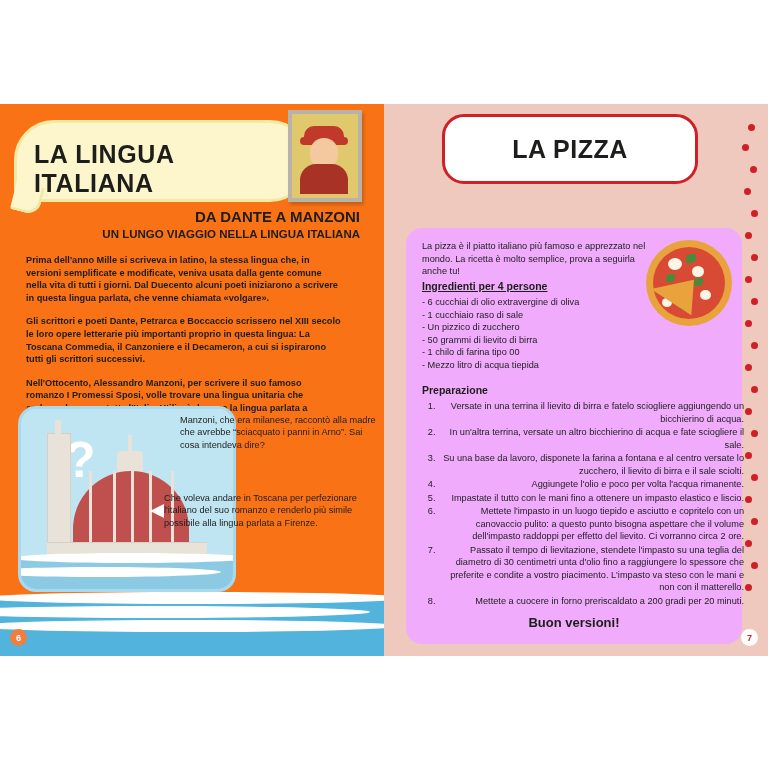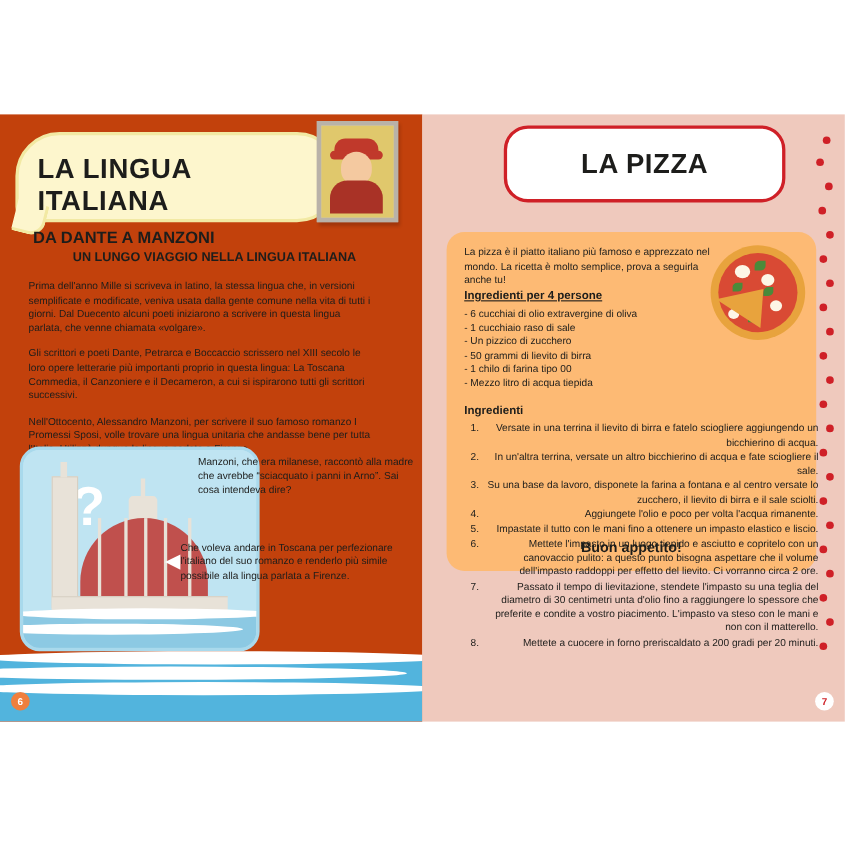--- a/index.html
+++ b/index.html
@@ -19,21 +19,21 @@
     top: 104px;
     width: 768px;
     height: 552px;
     display: flex;
   }
   
   .page-left {
     position: relative;
     width: 384px;
     height: 552px;
-    background: #c2410c;
+    background: #f97316;
     overflow: hidden;
   }
   .title-blob {
     position: absolute;
     left: 14px;
     top: 16px;
     width: 290px;
     height: 76px;
     background: #fdf6cd;
     border: 3px solid #f2e9a3;
@@ -106,46 +106,46 @@
     left: 8px; top: 50px;
     width: 48px; height: 30px;
     background: #a93226;
     border-radius: 16px 16px 0 0;
   }
   .sub-h2 {
     position: absolute;
     left: 30px;
     top: 104px;
     width: 330px;
-    text-align: left;
+    text-align: right;
     font-size: 15px;
     font-weight: bold;
     color: #1d1d1b;
   }
   .sub-h3 {
     position: absolute;
     left: 30px;
     top: 124px;
     width: 330px;
-    text-align: center;
+    text-align: right;
     font-size: 11.5px;
     font-weight: bold;
     color: #1d1d1b;
   }
   .body-col {
     position: absolute;
     left: 26px;
     top: 150px;
     width: 318px;
     font-size: 9.2px;
     line-height: 12.6px;
     color: #1d1d1b;
     text-align: left;
   }
-  .body-col p { margin: 0 2px 11px 0; }
+  .body-col p { margin: 0 2px 11px 0; font-weight: bold; }
   
   .duomo-panel {
     position: absolute;
     left: 18px;
     top: 302px;
     width: 212px;
     height: 180px;
     background: #bfe4f2;
     border: 3px solid #a9d9ec;
     border-radius: 18px;
@@ -288,21 +288,21 @@
   
   .page-right {
     position: relative;
     width: 384px;
     height: 552px;
     background: #efc9bd;
     overflow: hidden;
   }
   .pizza-title-box {
     position: absolute;
-    left: 74px;
+    left: 58px;
     top: 10px;
     width: 250px;
     height: 64px;
     background: #ffffff;
     border: 3px solid #cf2027;
     border-radius: 22px;
     display: flex;
     align-items: center;
     justify-content: center;
   }
@@ -318,24 +318,24 @@
     top: 84px;
     width: 290px;
     text-align: center;
     font-size: 11.5px;
     font-weight: bold;
     color: #1d1d1b;
   }
   .recipe-card {
     position: absolute;
     left: 22px;
-    top: 107px;
+    top: 124px;
     width: 336px;
-    height: 308px;
-    background: #fdba74;
+    height: 416px;
+    background: #f0abfc;
     border-radius: 16px;
   }
   .recipe-intro {
     position: absolute;
     left: 16px;
     top: 12px;
     width: 230px;
     font-size: 9.2px;
     line-height: 12.5px;
     color: #1d1d1b;
@@ -563,30 +563,30 @@
       <div class="sec-head" style="top:52px;text-decoration:underline;">Ingredienti per 4 persone</div>
       <div class="ingredients">
         <div>- 6 cucchiai di olio extravergine di oliva</div>
         <div>- 1 cucchiaio raso di sale</div>
         <div>- Un pizzico di zucchero</div>
         <div>- 50 grammi di lievito di birra</div>
         <div>- 1 chilo di farina tipo 00</div>
         <div>- Mezzo litro di acqua tiepida</div>
       </div>
 
-      <div class="sec-head" style="top:156px;">Ingredienti</div>
+      <div class="sec-head" style="top:156px;">Preparazione</div>
       <ol class="prep-list">
         <li>Versate in una terrina il lievito di birra e fatelo sciogliere aggiungendo un bicchierino di acqua.</li>
         <li>In un'altra terrina, versate un altro bicchierino di acqua e fate sciogliere il sale.</li>
         <li>Su una base da lavoro, disponete la farina a fontana e al centro versate lo zucchero, il lievito di birra e il sale sciolti.</li>
         <li>Aggiungete l'olio e poco per volta l'acqua rimanente.</li>
         <li>Impastate il tutto con le mani fino a ottenere un impasto elastico e liscio.</li>
         <li>Mettete l'impasto in un luogo tiepido e asciutto e copritelo con un canovaccio pulito: a questo punto bisogna aspettare che il volume dell'impasto raddoppi per effetto del lievito. Ci vorranno circa 2 ore.</li>
         <li>Passato il tempo di lievitazione, stendete l'impasto su una teglia del diametro di 30 centimetri unta d'olio fino a raggiungere lo spessore che preferite e condite a vostro piacimento. L'impasto va steso con le mani e non con il matterello.</li>
         <li>Mettete a cuocere in forno preriscaldato a 200 gradi per 20 minuti.</li>
       </ol>
 
-      <div class="buon">Buon appetito!</div>
+      <div class="buon">Buon versioni!</div>
     </div>
 
     <div class="pg-num-right">7</div>
   </div>
 </div>
 
 </body></html>

